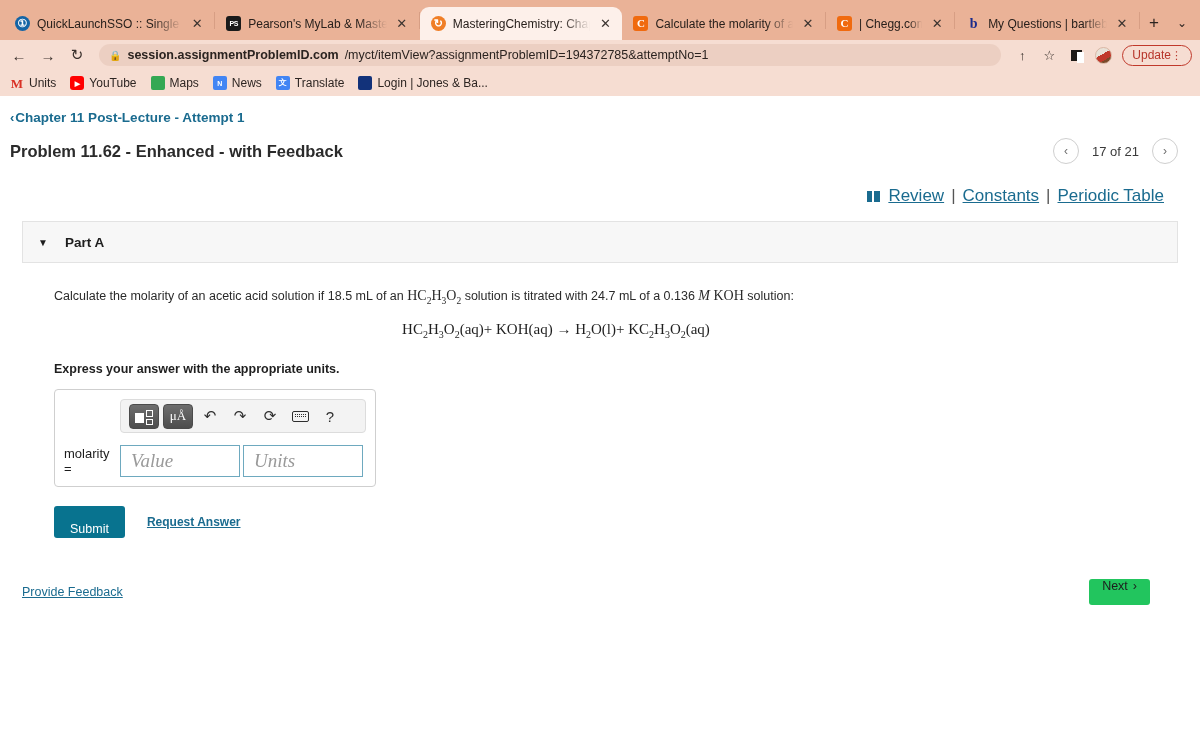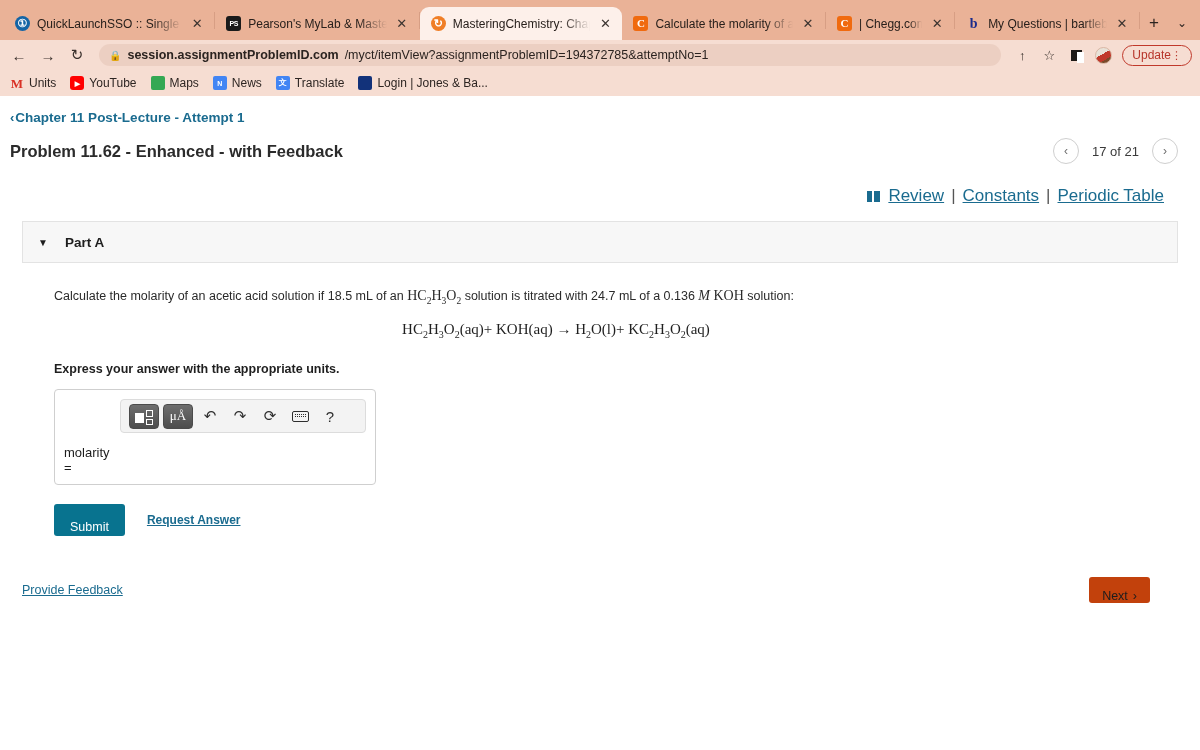--- a/index.html
+++ b/index.html
@@ -245,24 +245,24 @@
     font-size: 12px; font-weight: bold; color: #1a6b8f;
     text-decoration: underline;
   }
 
   .footer {
     display: flex; align-items: center; justify-content: space-between;
     padding: 41px 50px 0 22px;
   }
   .feedback { font-size: 12.5px; color: #1a6b8f; text-decoration: underline; }
   .next-btn {
-    background: #c2410c; border: none; border-radius: 3px;
+    background: #22c55e; border: none; border-radius: 3px;
     height: 26px; padding: 0 13px; font-size: 12.5px; color: #1d1d1d;
     font-family: "Liberation Sans", sans-serif;
-    display: flex; align-items: flex-end; gap: 5px;
+    display: flex; align-items: flex-start; gap: 5px;
   }
 </style>
 </head>
 <body>
 
 <div class="browser">
 
   <div class="tabstrip">
 
     <div class="tab inactive">
@@ -423,20 +423,24 @@
           <div class="tbico">↷</div>
           <div class="tbico">⟳</div>
           <div class="tbico">
               <span class="kbd"></span>
             </div>
           <div class="tbico">?</div>
         </div>
 
         <div class="inputrow">
           <div class="inlabel">molarity =</div>
+          <div class="fieldwrap">
+            <div class="field value">Value</div>
+            <div class="field units">Units</div>
+          </div>
         </div>
       </div>
 
       <div class="submitrow">
         <button class="submit-btn">Submit</button>
         <a class="reqans" href="#">Request Answer</a>
       </div>
     </div>
   </div>
 

